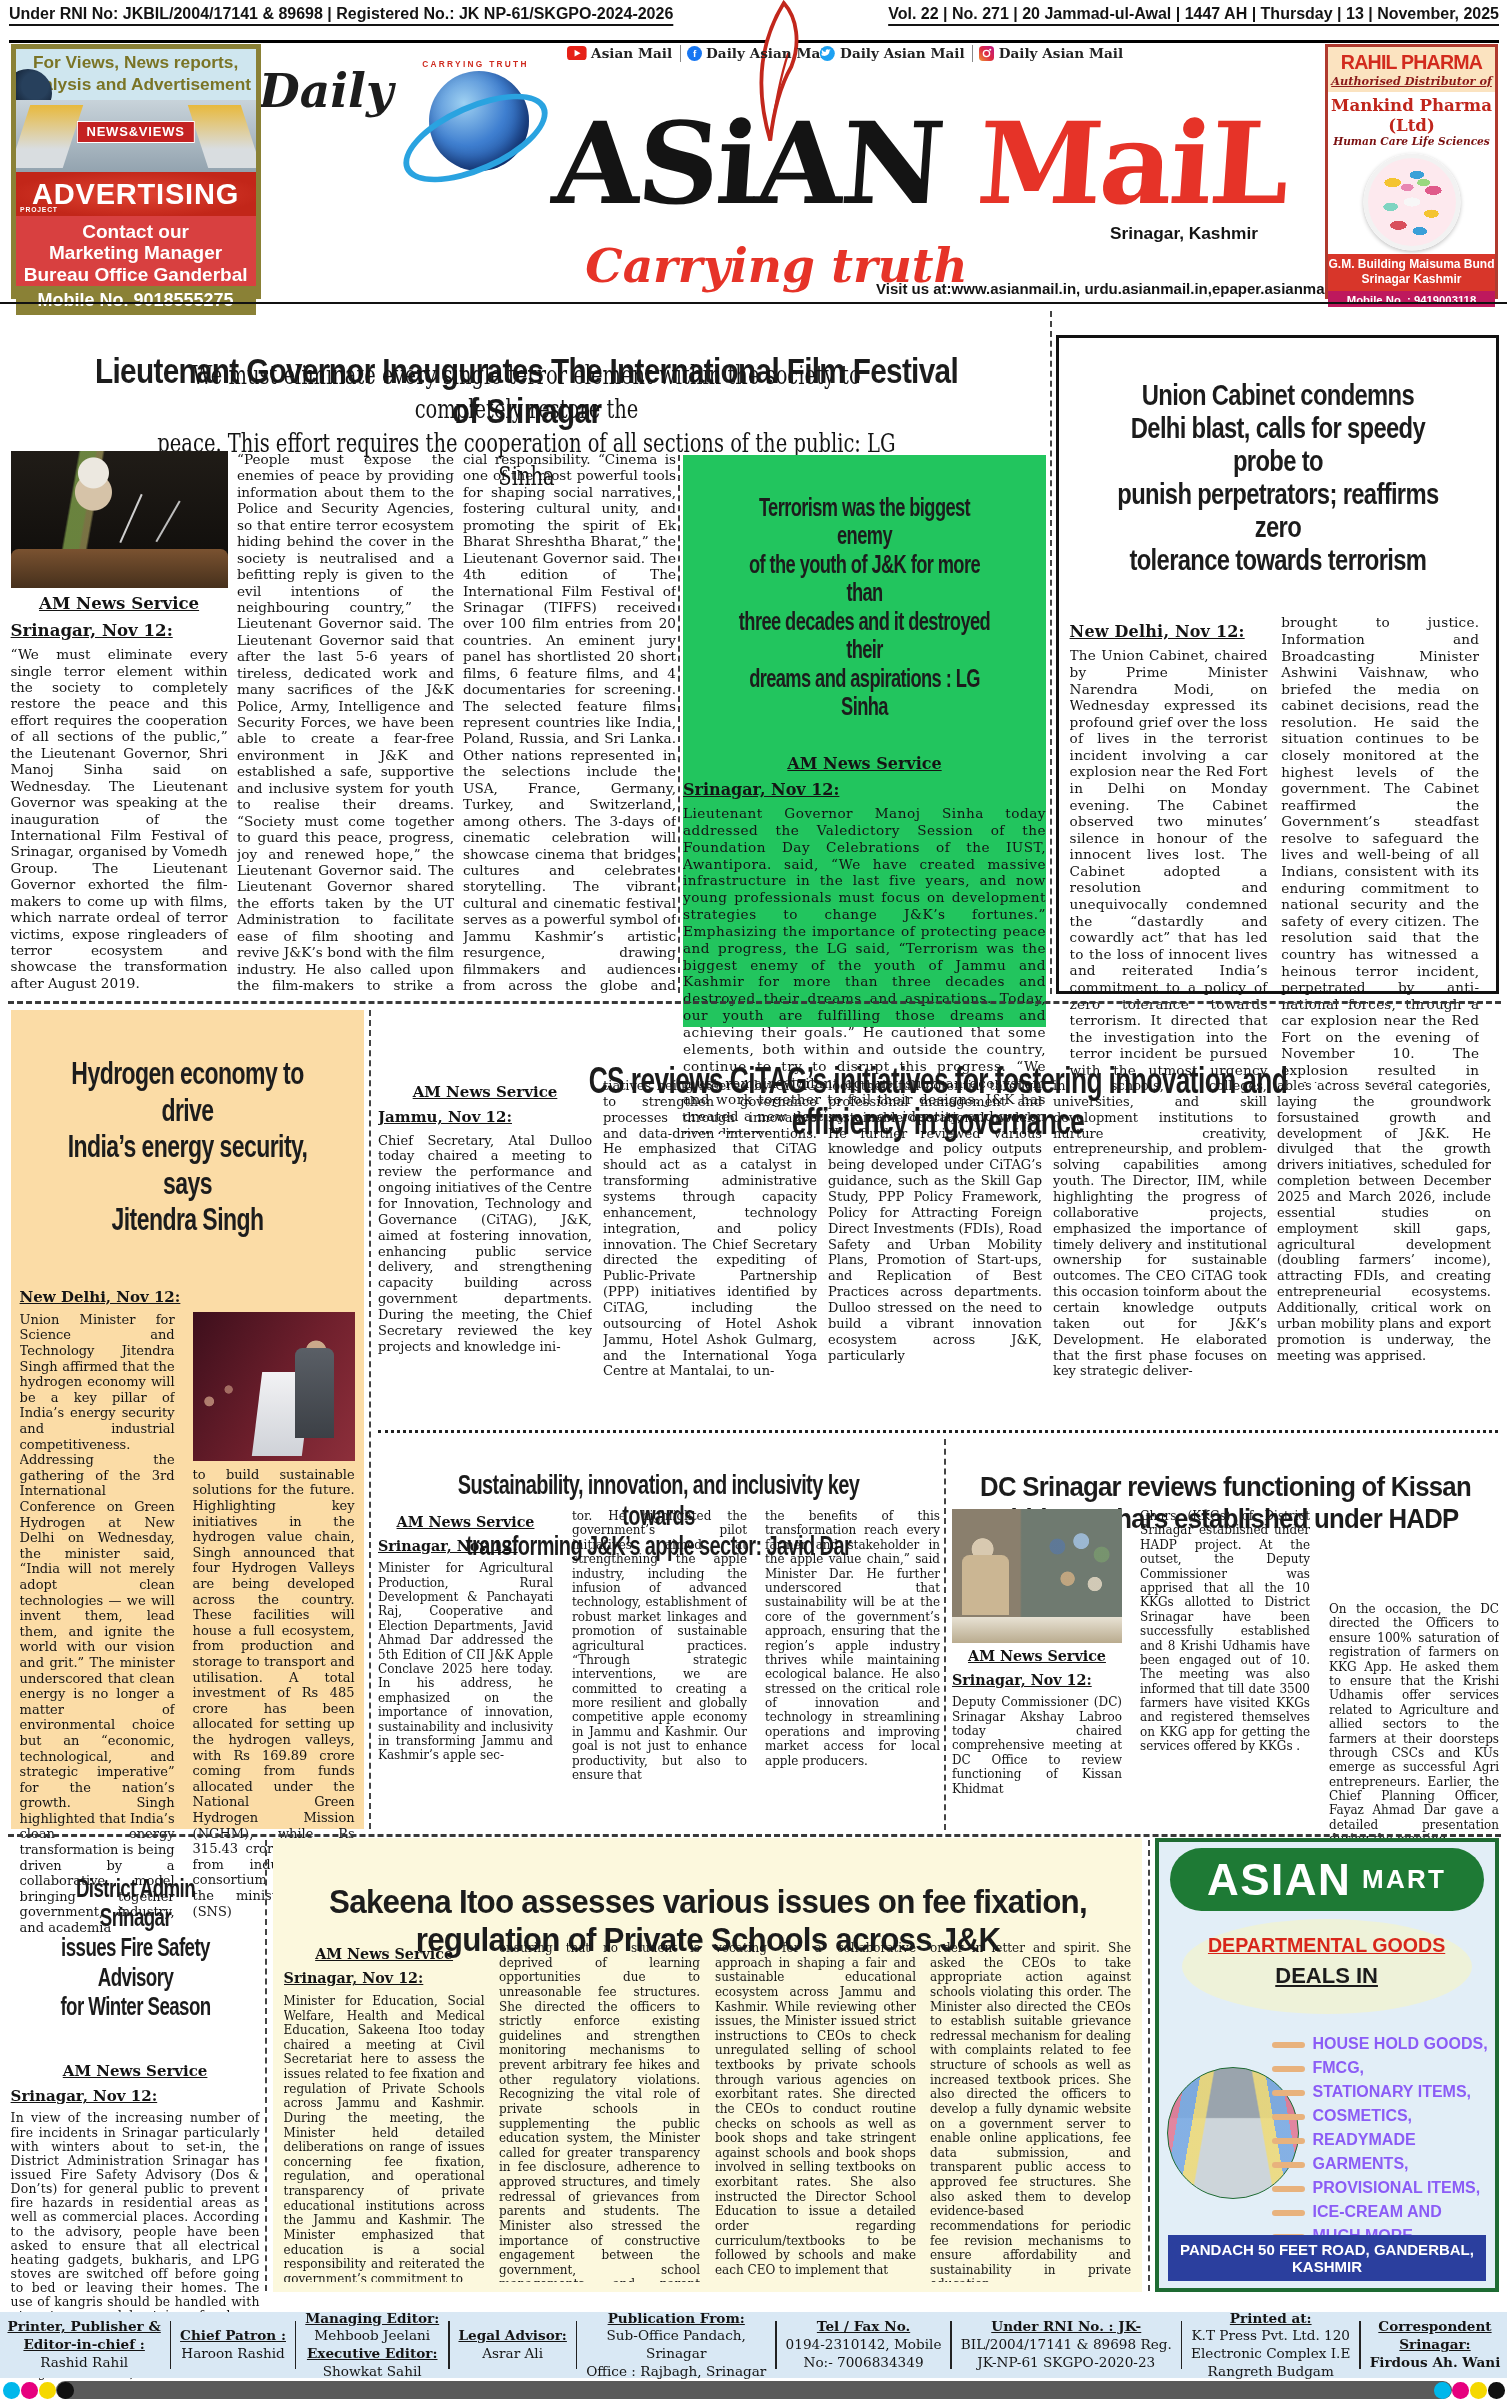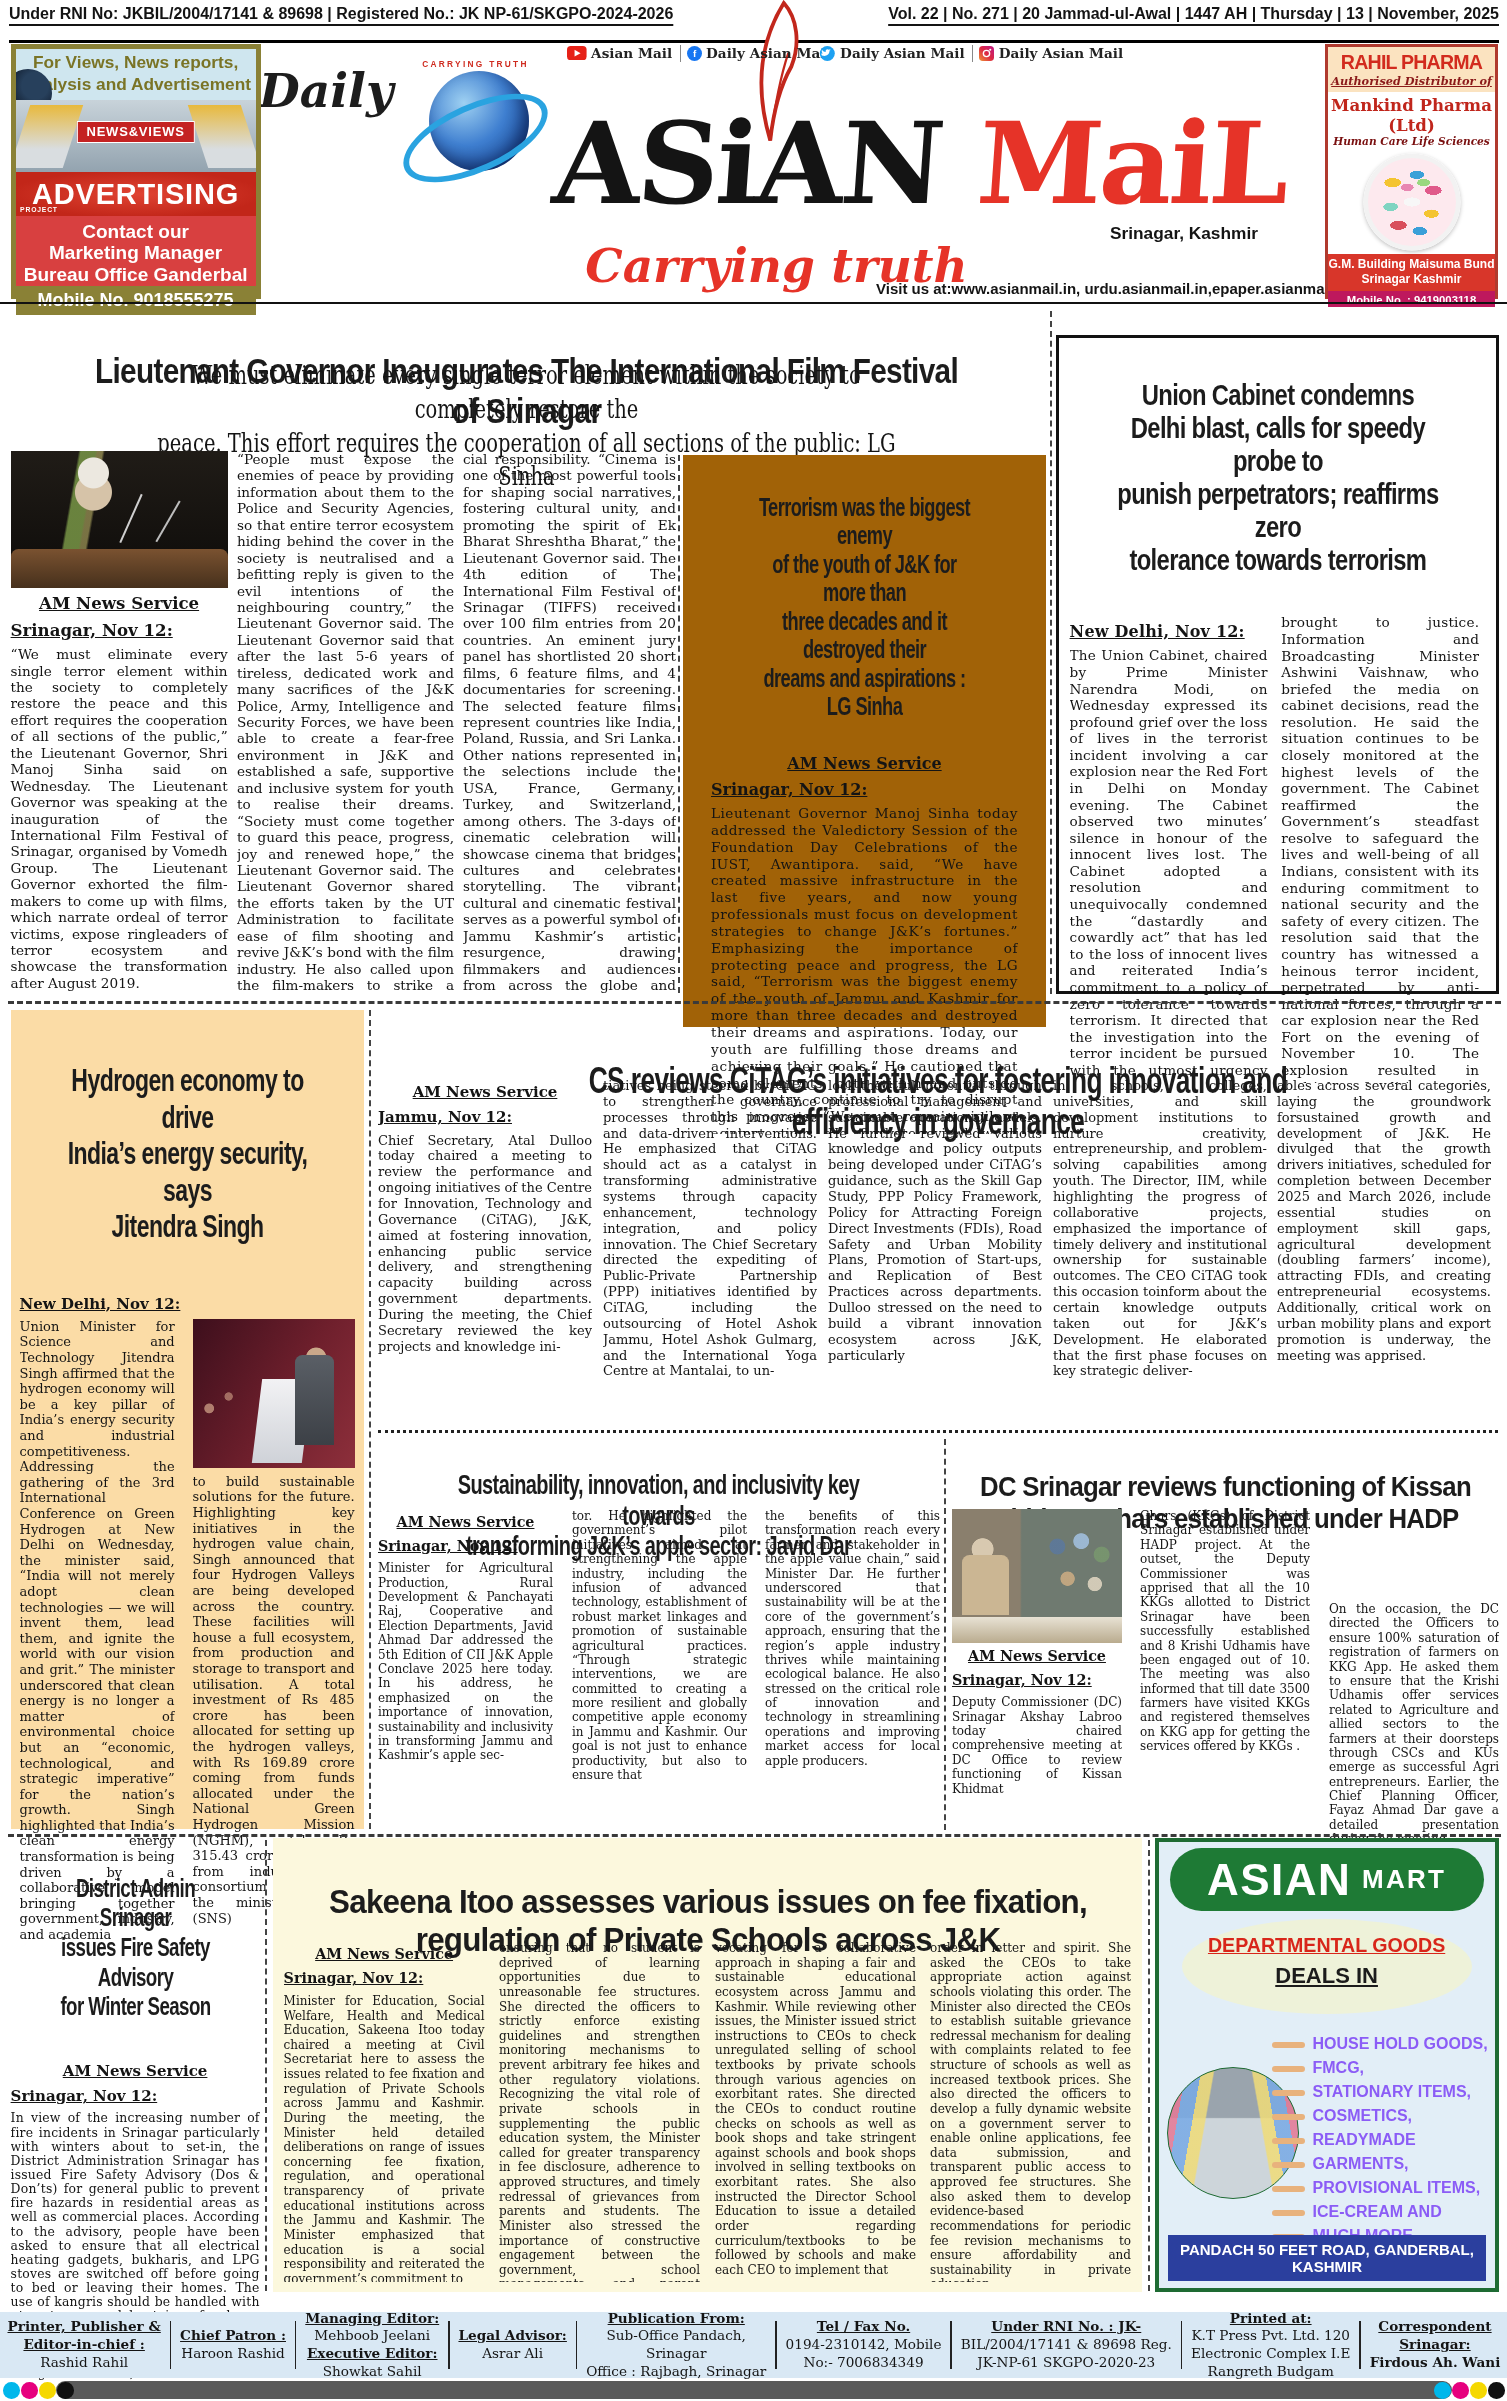--- a/index.html
+++ b/index.html
@@ -74,28 +74,28 @@
   
   .lead-col{position:absolute;width:217px;font-size:13.6px;line-height:1.21;}
   .photo-lg{position:relative;width:217px;height:137px;background:
      radial-gradient(circle at 38% 16%,#ece8e0 0 15px,transparent 16px),
      radial-gradient(circle at 38% 30%,#d6c3a8 0 18px,transparent 19px),
      linear-gradient(100deg,transparent 28%,rgba(120,150,70,.85) 29% 35%,rgba(220,210,120,.5) 36% 38%,transparent 39%),
      linear-gradient(#201c17,#0d0b09);overflow:hidden;}
   .lg-podium{position:absolute;bottom:0;left:0;width:100%;height:39px;background:linear-gradient(#7a5230,#46301c);border-radius:7.5px 7.5px 0 0;}
   .lg-mic{position:absolute;left:55%;top:30%;width:2.3px;height:53px;background:#cfcfcf;transform:rotate(24deg);}
   .lg-mic2{position:absolute;left:72%;top:34%;width:2.3px;height:47px;background:#bdbdbd;transform:rotate(30deg);}
-  .pinkbox{left:683px;top:455px;width:363px;height:572px;background:#a16207;box-sizing:border-box;padding:9px 28px;}
+  .pinkbox{left:683px;top:455px;width:363px;height:572px;background:#22c55e;box-sizing:border-box;padding:9px 0;}
   .pink-body{font-size:13.6px;line-height:1.24;letter-spacing:0.5px;}
   .cabinet{left:1056px;top:335px;width:443px;height:659px;border:3.8px solid #111;box-sizing:border-box;padding:7.5px 10.6px;background:#fff;}
   .cab-cols{display:flex;gap:13.6px;margin-top:4.5px;}
   .cab-col{width:198px;font-size:13.6px;line-height:1.22;letter-spacing:0.2px;}
 
   
-  .hydro{left:10.6px;top:1010px;width:353px;height:819px;background:#fbdca6;box-sizing:border-box;padding:16px 9px;}
+  .hydro{left:10.6px;top:1010px;width:353px;height:819px;background:#fbdca6;box-sizing:border-box;padding:9px 9px;}
   .hy-cols{display:flex;gap:18px;margin-top:3px;}
   .hy-col{width:162px;font-size:13px;line-height:1.2;}
   .photo-js{position:relative;width:162px;height:149px;background:
      radial-gradient(circle at 76% 26%,#caa88a 0 9.8px,transparent 10.6px),
      radial-gradient(circle at 10% 60%,rgba(250,210,170,.55) 0 4.5px,transparent 5.3px),
      radial-gradient(circle at 22% 52%,rgba(250,210,170,.45) 0 3.8px,transparent 4.5px),
      linear-gradient(120deg,#3d0f1c,#6e1f2c 55%,#8d2f3b);overflow:hidden;margin-bottom:6px;}
   .js-podium{position:absolute;left:40%;bottom:4.5px;width:50px;height:84px;background:linear-gradient(#f2f2f4,#cfd2d8);transform:skewX(-7deg);}
   .js-man{position:absolute;left:63%;top:24%;width:39px;height:90px;background:linear-gradient(#5a5f66,#3c4046);border-radius:7.5px 7.5px 0 0;}
 

